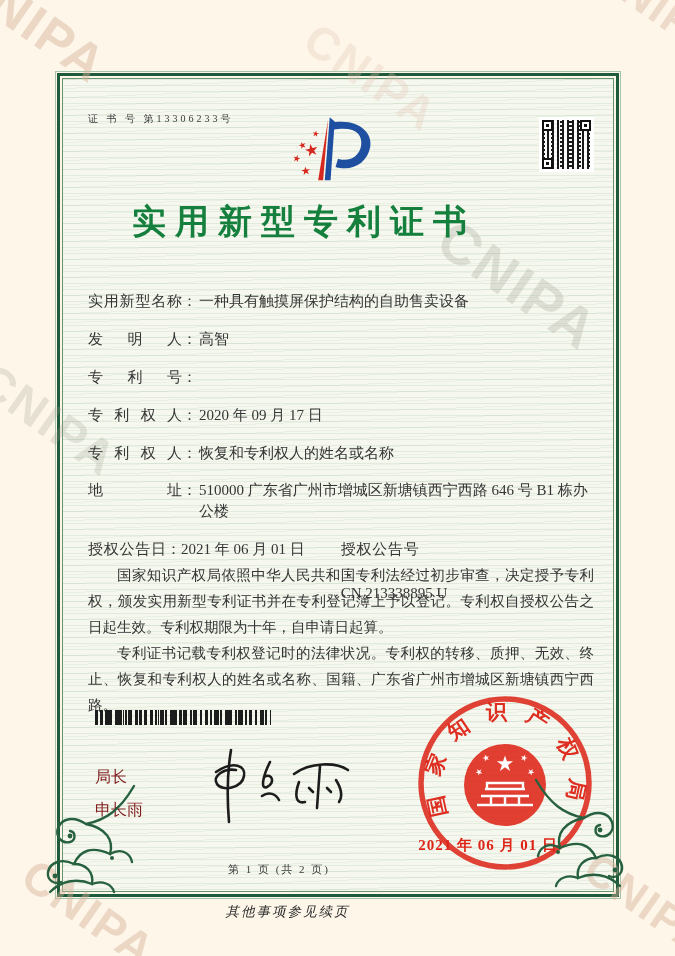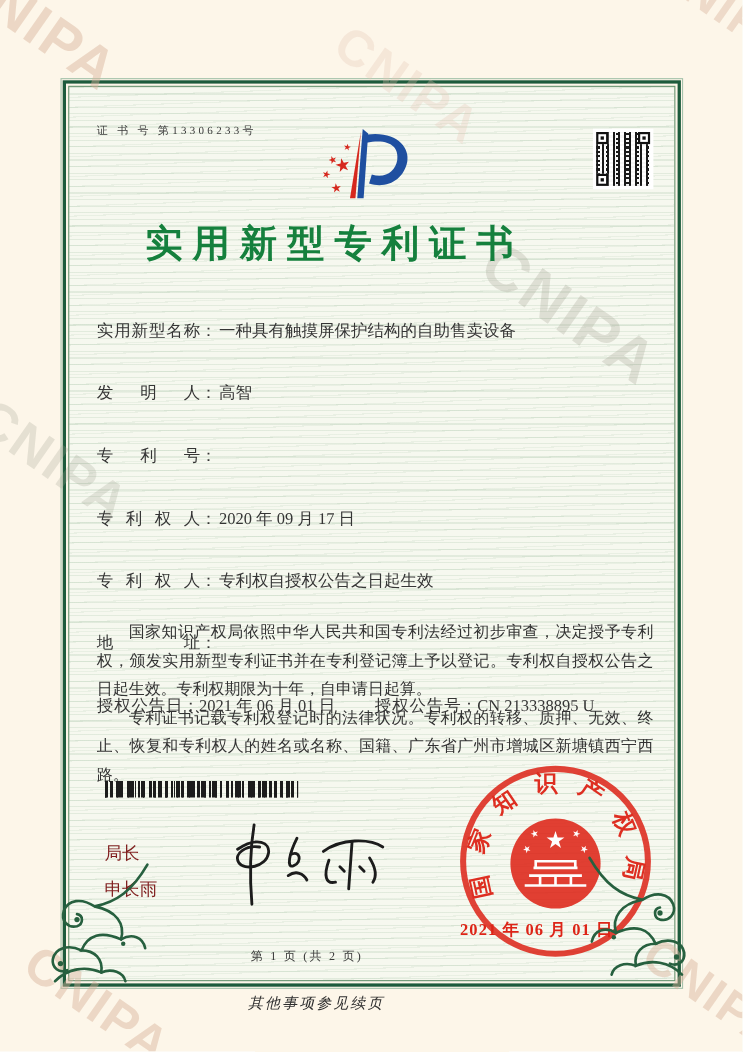--- a/index.html
+++ b/index.html
@@ -33,26 +33,26 @@
       repeating-linear-gradient(0deg,#f5f5f5 0 2px,rgba(255,255,255,0) 2px 4px),
       repeating-linear-gradient(90deg,#181818 0 3px,rgba(0,0,0,0) 3px 9px);}
   .finder{position:absolute;width:11px;height:11px;border:2px solid #111;background:#fff;box-sizing:border-box;}
   .finder::after{content:"";position:absolute;left:2px;top:2px;width:3px;height:3px;background:#111;}
   .f-tl{left:0;top:0}.f-tr{right:0;top:0}.f-bl{left:0;bottom:0}
 
   .title{position:absolute;left:0;top:199px;width:608px;text-align:center;z-index:5;
          font-size:34px;font-weight:bold;color:#15803d;letter-spacing:9px;}
 
   .fields{position:absolute;left:88px;top:290px;width:506px;z-index:5;font-size:15px;color:#353535;}
-  .f-row{margin-bottom:35px;line-height:22px;display:flex;}
+  .f-row{margin-bottom:16px;line-height:22px;display:flex;}
   .f-label{display:inline-block;width:94px;text-align:justify;text-align-last:justify;flex:none;}
   .f-colon{flex:none;}
   .f-value{flex:1;margin-left:2px;}
   .f-addr{line-height:21px;}
-  .f-grant .pair2{margin-left:36px;display:flex;}
+  .f-grant .pair2{margin-left:36px;display:flex;flex-direction:column;}
   .f-grant{display:flex;}
   .f-grant .f-label{width:78px;font-family:Liberation Serif, serif;}
 
   .paras{position:absolute;left:88px;top:562px;width:506px;z-index:5;font-size:14.5px;color:#333;
          line-height:26px;text-align:justify;}
   .paras p{margin:0;text-indent:2em;}
 
   .barcode{position:absolute;left:95px;top:710px;width:176px;height:15px;z-index:5;
     background-image:
       repeating-linear-gradient(90deg,#1c1c1c 0 2px,rgba(0,0,0,0) 2px 5px),
@@ -169,25 +169,26 @@
         <span class="f-colon">：</span>
     </div>
     <div class="f-row">
       <span class="f-label">专利权人</span>
         <span class="f-colon">：</span>
       <span class="f-value">2020 年 09 月 17 日</span>
     </div>
     <div class="f-row">
       <span class="f-label">专利权人</span>
         <span class="f-colon">：</span>
-      <span class="f-value">专利权自授权公告之日起生效</span>
+      <span class="f-value">恢复和专利权人的姓名或名称</span>
     </div>
     <div class="f-row f-addr">
       <span class="f-label">地址</span>
         <span class="f-colon">：</span>
+      <span class="f-value">510000 广东省广州市增城区新塘镇西宁西路 646 号 B1 栋办公楼</span>
     </div>
     <div class="f-row f-grant">
       <span class="f-label">授权公告日</span>
         <span class="f-colon">：</span>
       <span>2021 年 06 月 01 日</span>
       <span class="pair2">
         <span class="f-label">授权公告号</span>
           <span class="f-colon">：</span>
         <span>CN 213338895 U</span>
       </span>

